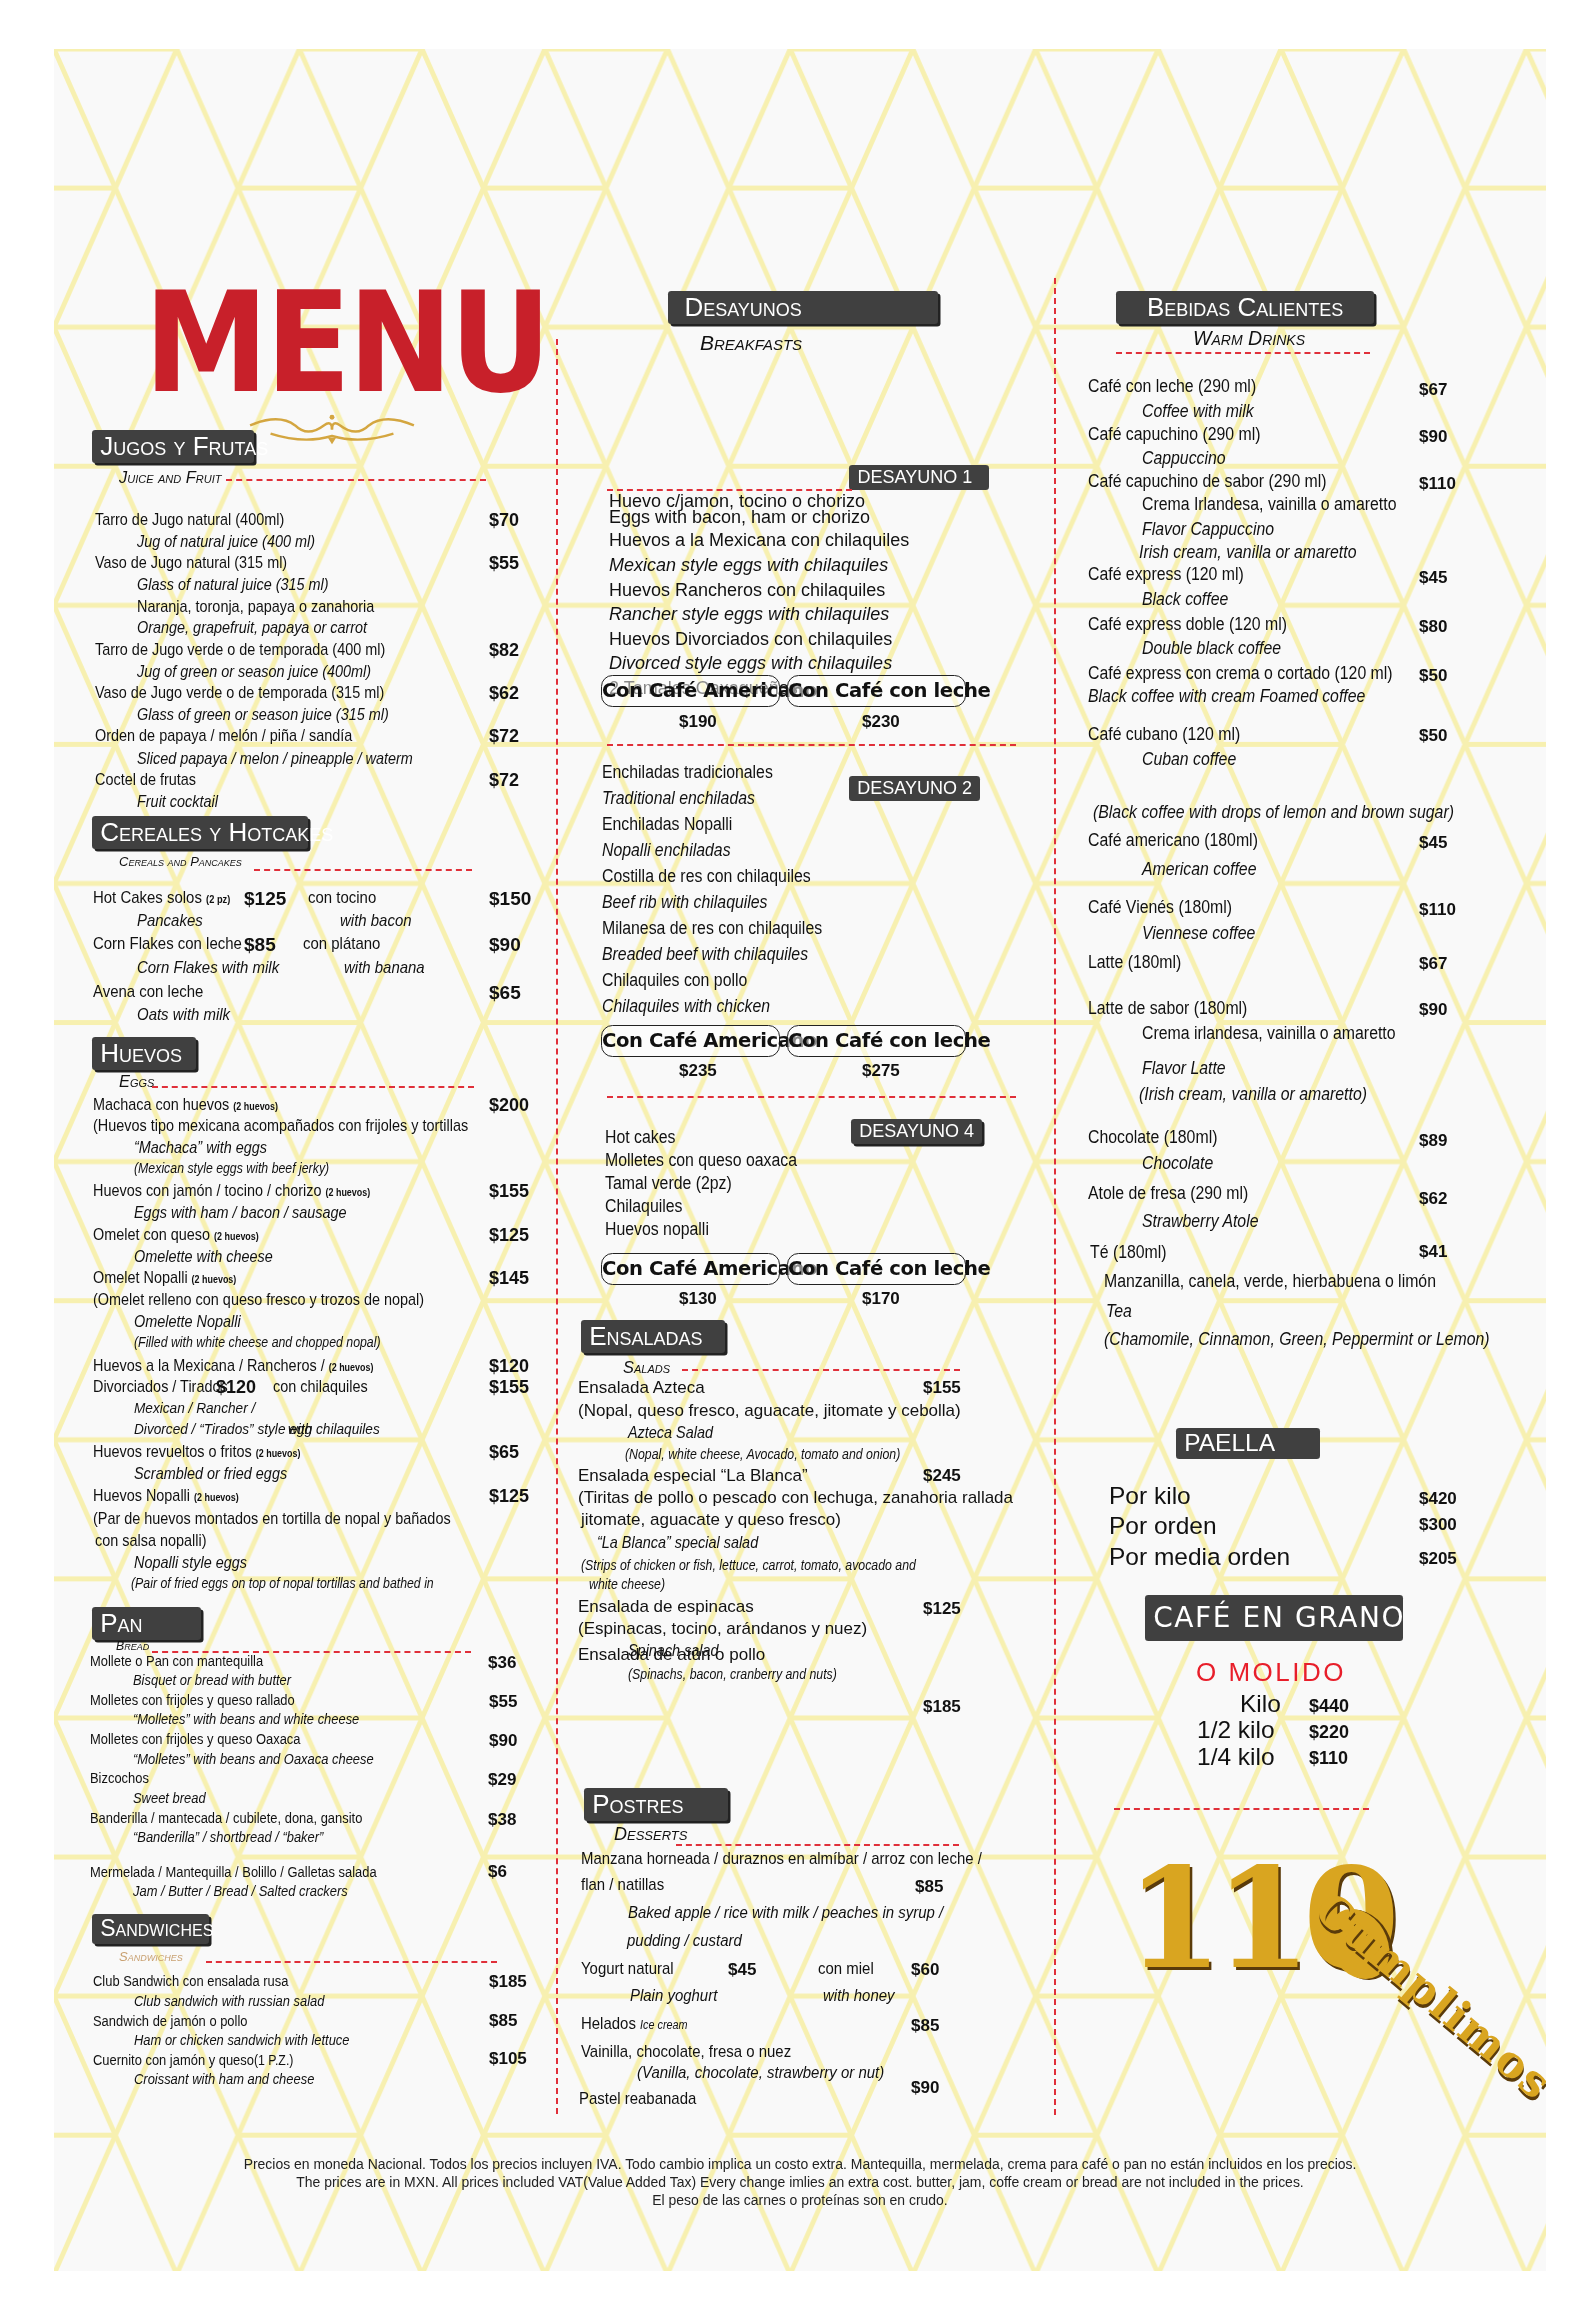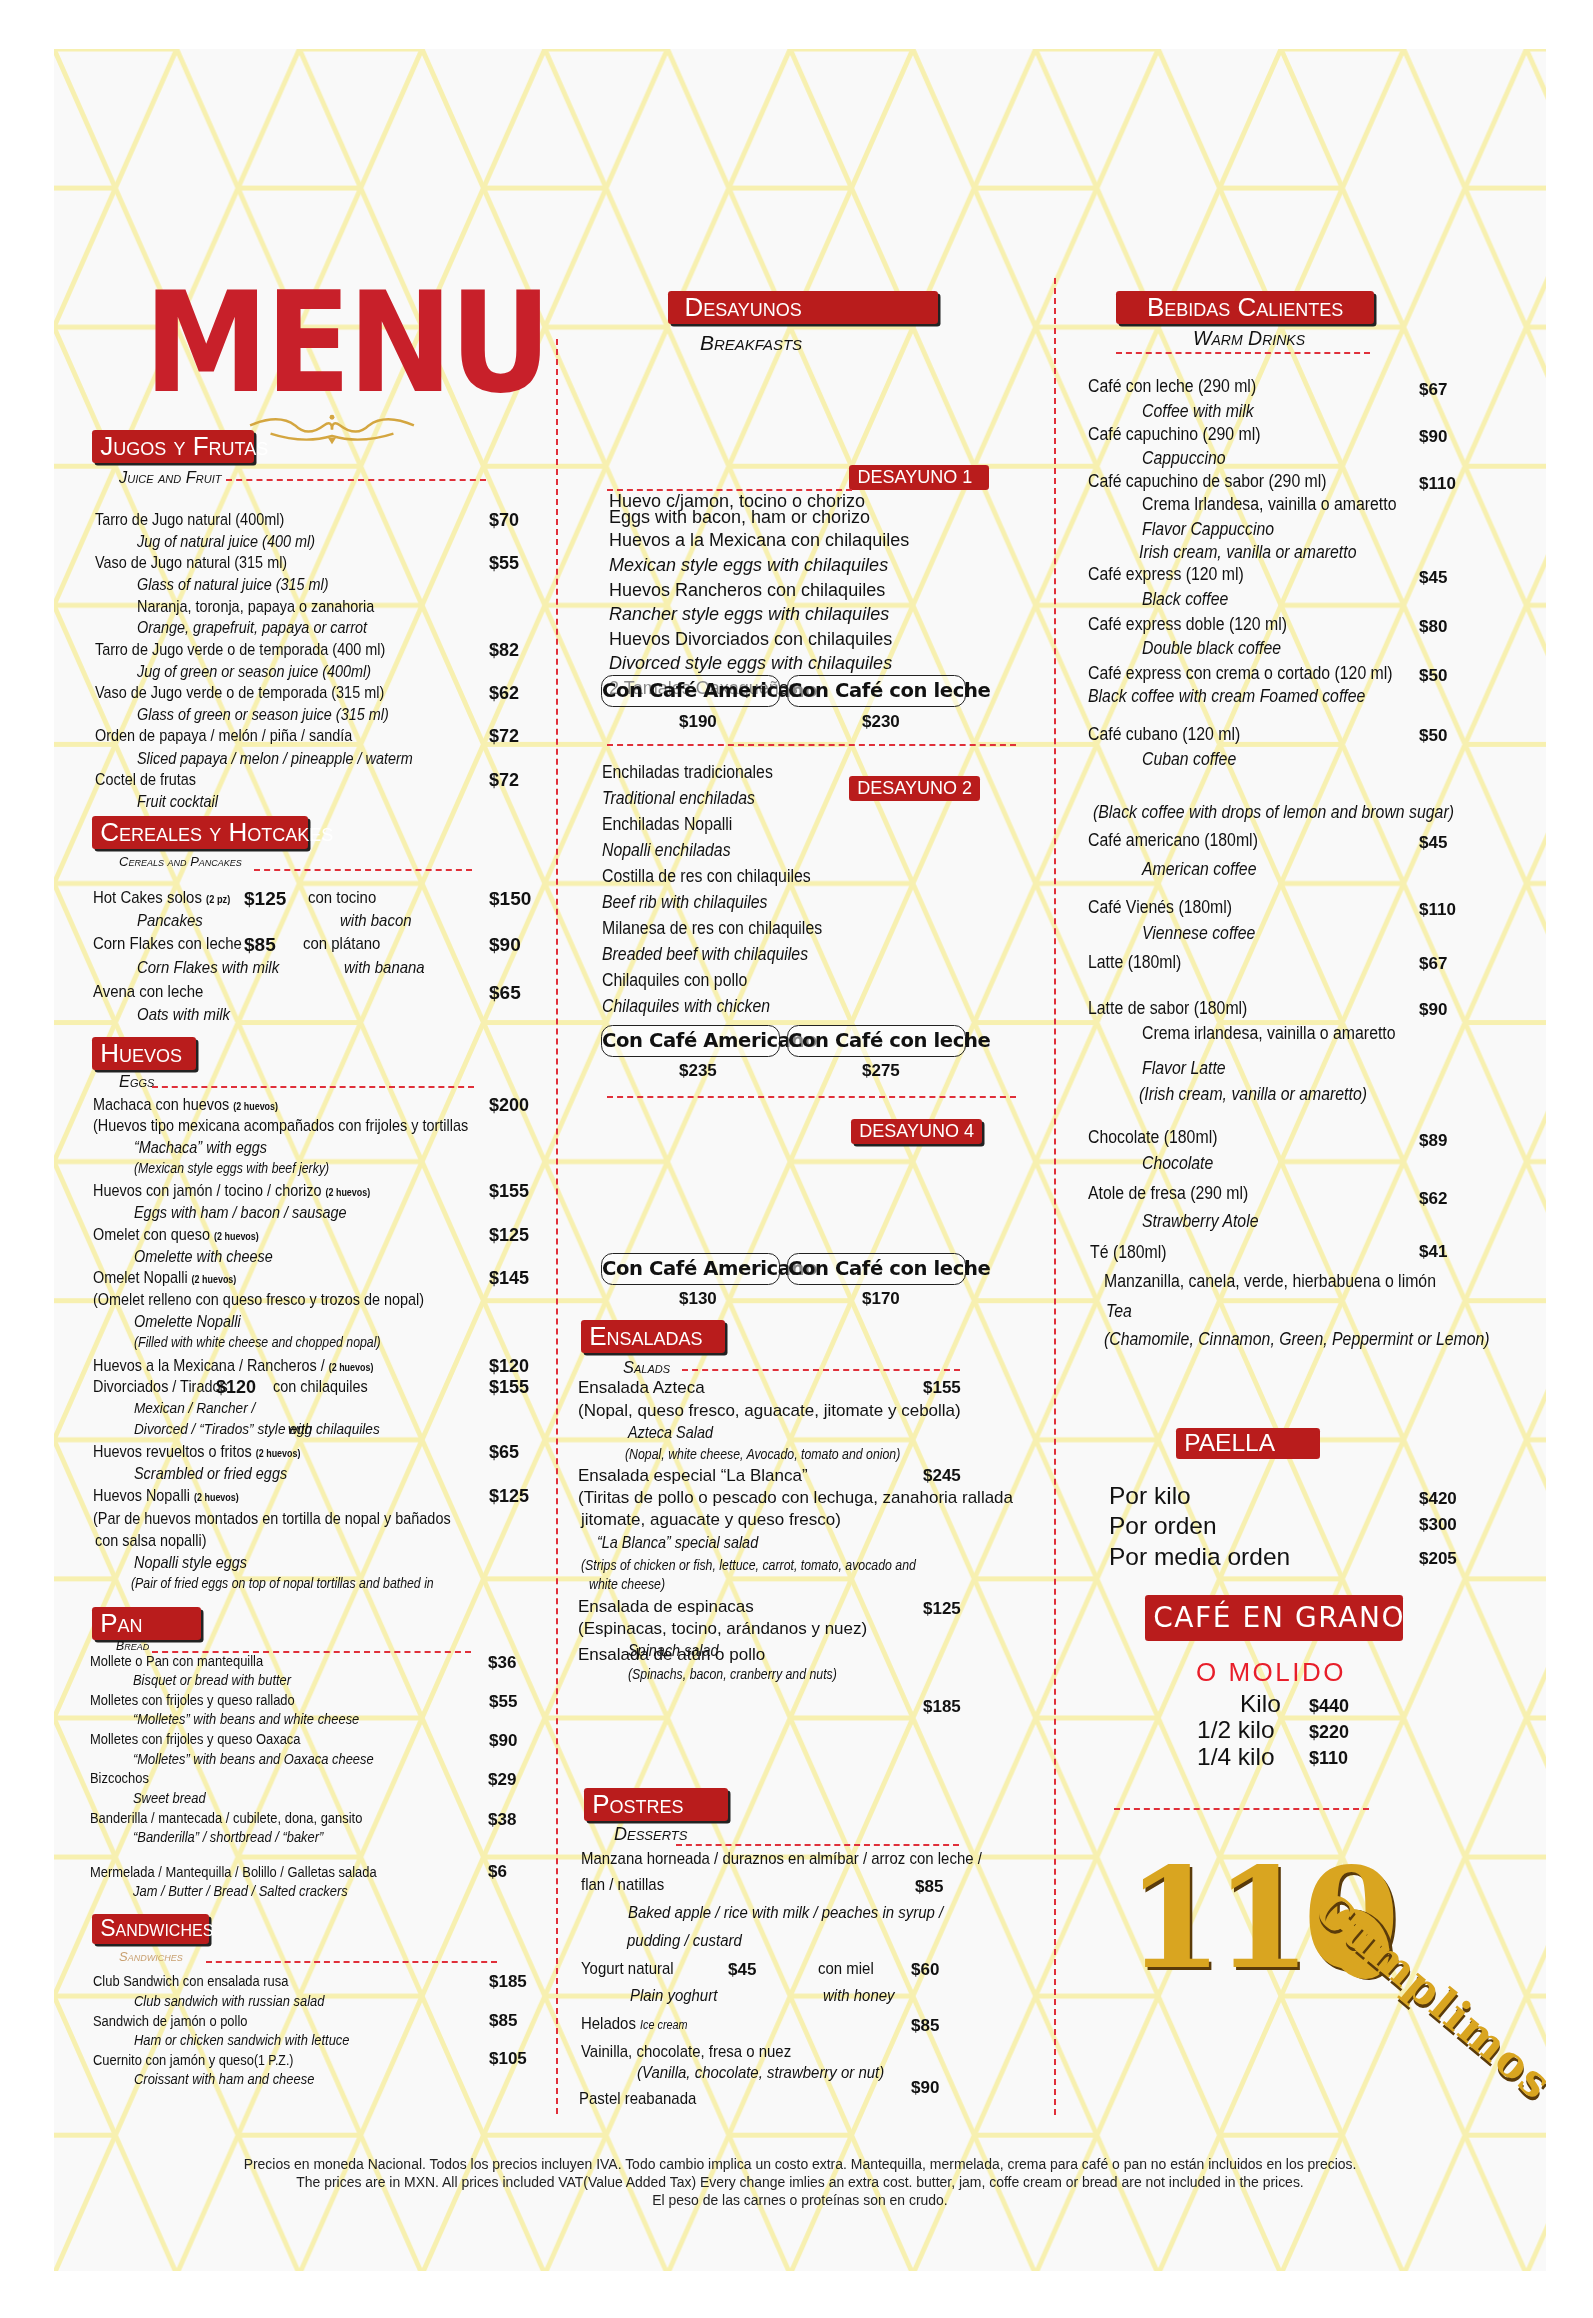--- a/index.html
+++ b/index.html
@@ -2,21 +2,21 @@
 <html style="font-size:13px"><head>
 <meta charset="utf-8">
 <style>
   html, body { margin:0; padding:0; background:#ffffff; }
   body { width:1594px; height:2319px; position:relative; font-family:"Liberation Sans", sans-serif; color:#111; overflow:hidden; }
   .page { position:absolute; left:54px; top:49px; width:1492px; height:2222px; background:#f9f9f9; overflow:hidden; }
   .hexbg { position:absolute; left:0; top:0; width:100%; height:100%; }
   .abs { position:absolute; }
   .menu-title { position:absolute; left:90px; top:225px; font-family:"DejaVu Sans", sans-serif; font-weight:bold; font-size:139px; color:#c8202a; letter-spacing:-3.3px; line-height:1; transform:scaleX(0.9); transform-origin:left; }
   .ornament { position:absolute; left:192px; top:364px; width:172px; height:33px; }
-  .sec-head { position:absolute; background:#b91c1c; color:#fff; border-radius:3.3px; box-shadow:2.5px 2.5px 0 #222; font-family:"Liberation Sans", sans-serif; font-variant:small-caps; line-height:1; padding:3.3px 8.2px; white-space:nowrap; }
+  .sec-head { position:absolute; background:#404040; color:#fff; border-radius:3.3px; box-shadow:2.5px 2.5px 0 #222; font-family:"Liberation Sans", sans-serif; font-variant:small-caps; line-height:1; padding:3.3px 8.2px; white-space:nowrap; }
   .sec-sub { position:absolute; font-family:"Liberation Sans", sans-serif; font-variant:small-caps; font-style:italic; color:#111; white-space:nowrap; }
   .dots-h { position:absolute; border-top:2.5px dashed #e0303a; height:0; }
   .dots-v { position:absolute; border-left:2.5px dashed #e0303a; width:0; }
   .line { position:absolute; white-space:nowrap; font-family:"Liberation Sans", sans-serif; transform:scaleX(0.88); transform-origin:left; }
   .it { font-style:italic; }
   .price { position:absolute; font-weight:bold; white-space:nowrap; font-family:"Liberation Sans", sans-serif; }
   .small { font-size:0.62em; font-weight:bold; }
   .pill { position:absolute; border:1.6px solid #222; border-radius:11.5px; font-weight:bold; font-family:"DejaVu Sans", sans-serif; font-size:19.6px; text-align:center; line-height:29.5px; height:29.5px; background:rgba(255,255,255,0.5); white-space:nowrap; letter-spacing:-0.4px; }
   .center { text-align:center; }
   .gold { color:#d9a520; text-shadow: 2.5px 2.5px 0 #5a3b0a; font-family:"DejaVu Serif", serif; font-weight:bold; }
@@ -219,20 +219,27 @@
     <div class="line" style="position:relative; height:26px;">Chilaquiles con pollo</div>
     <div class="line it" style="position:relative; height:26px;">Chilaquiles with chicken</div>
   </div>
   <div class="pill" style="left:547px; top:976px; width:177px;">Con Café Americano</div>
   <div class="pill" style="left:733px; top:976px; width:177px;">Con Café con leche</div>
   <div class="price" style="left:625px; top:1012px; font-size:17px;">$235</div>
   <div class="price" style="left:808px; top:1012px; font-size:17px;">$275</div>
   <div class="dots-h" style="left:553px; top:1047px; width:409px;"></div>
 
   <div class="sec-head" style="left:797px; top:1070px; width:115px; font-size:18px; font-variant:normal; text-align:center;">DESAYUNO 4</div>
+  <div style="position:absolute; left:551px; top:1078px; font-size:18px;">
+    <div class="line" style="position:relative; height:23px;">Hot cakes</div>
+    <div class="line" style="position:relative; height:23px;">Molletes con queso oaxaca</div>
+    <div class="line" style="position:relative; height:23px;">Tamal verde (2pz)</div>
+    <div class="line" style="position:relative; height:23px;">Chilaquiles</div>
+    <div class="line" style="position:relative; height:23px;">Huevos nopalli</div>
+  </div>
   <div class="pill" style="left:547px; top:1204px; width:177px;">Con Café Americano</div>
   <div class="pill" style="left:733px; top:1204px; width:177px;">Con Café con leche</div>
   <div class="price" style="left:625px; top:1240px; font-size:17px;">$130</div>
   <div class="price" style="left:808px; top:1240px; font-size:17px;">$170</div>
 
   <div class="sec-head" style="left:527px; top:1271px; width:128px; font-size:26px;">Ensaladas</div>
   <div class="sec-sub" style="left:569px; top:1309px; font-size:16.4px;">Salads</div>
   <div class="dots-h" style="left:628px; top:1320px; width:278px;"></div>
   <div class="line" style="left:524px; top:1329px; font-size:17px; transform:none;">Ensalada Azteca</div>
   <div class="price" style="left:869px; top:1329px; font-size:17px;">$155</div>

